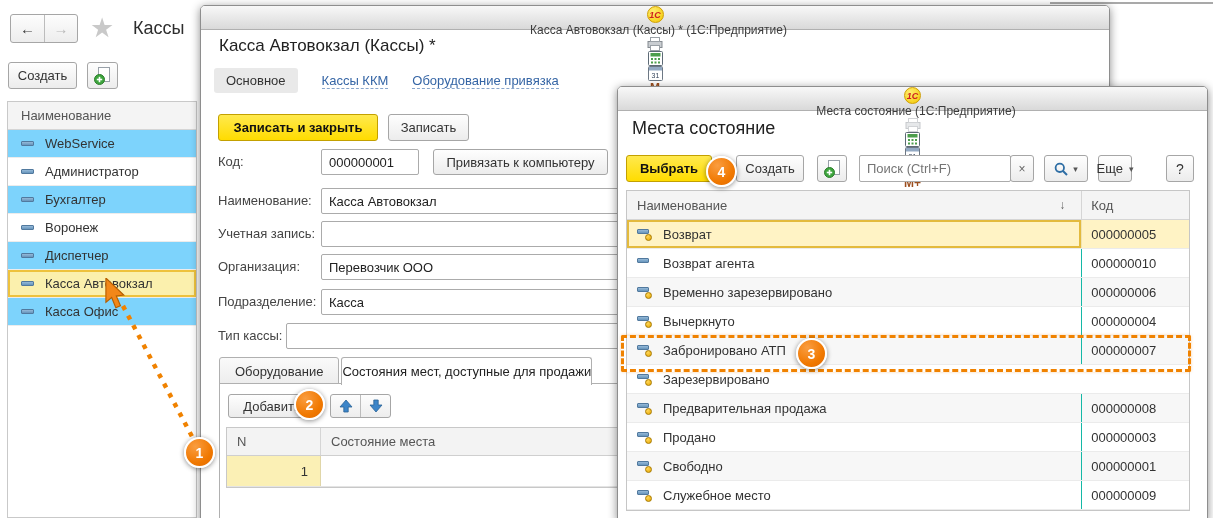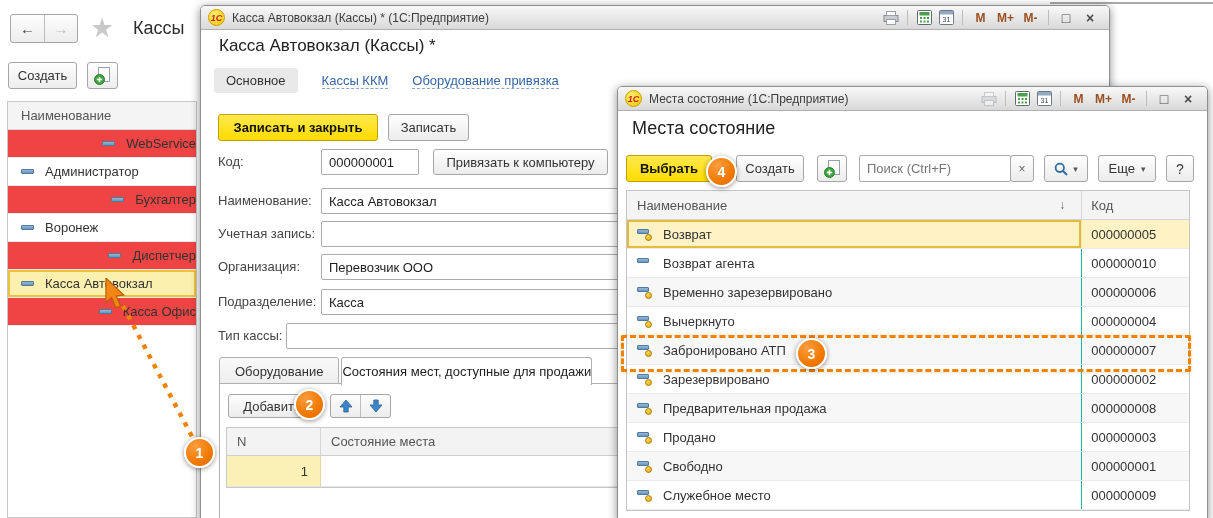--- a/index.html
+++ b/index.html
@@ -3,21 +3,21 @@
 <meta charset="utf-8">
 <style>
   html,body{margin:0;padding:0;background:#fff;}
   .canvas{position:relative;width:1213px;height:518px;background:#ffffff;overflow:hidden;
           font-family:"Liberation Sans",sans-serif;font-size:13px;color:#333;}
 
   
   .win{position:absolute;background:#fff;border:1px solid #8e8e8e;border-radius:5px 5px 0 0;
        box-shadow:0 2px 10px rgba(0,0,0,.45);}
   .titlebar{height:23px;background:linear-gradient(#f8f8f8,#d9d9d9);border-bottom:1px solid #b0b0b0;
-            border-radius:4px 4px 0 0;display:flex;align-items:center;padding:0 7px;}
+            border-radius:4px 4px 0 0;display:flex;align-items:center;padding:0 7px;flex-direction:column;}
   .title-text{font-size:12px;color:#3c3c3c;margin-left:7px;white-space:nowrap;}
   .tb-spacer{flex:1;}
   .tb-sep{width:1px;height:15px;background:#bdbdbd;margin:0 5px;}
   .tb-ico{width:22px;height:18px;display:flex;align-items:center;justify-content:center;}
   .mem{color:#9c4f1f;font-weight:bold;font-size:12px;width:25px;text-align:center;}
   .winbtn{width:24px;height:18px;display:flex;align-items:center;justify-content:center;
           font-size:14px;color:#4a4a4a;font-weight:bold;}
   .logo1c{width:15px;height:15px;border-radius:50%;flex:0 0 15px;
           background:radial-gradient(circle at 35% 30%,#ffee70,#f3c600);
           border:1px solid #cf9e00;color:#cf2020;font-weight:bold;font-style:italic;
@@ -29,21 +29,21 @@
        height:27px;padding:0 12px;color:#333;font-size:13px;white-space:nowrap;}
   .btn.yellow{background:linear-gradient(#ffe94e,#ffdc00);border-color:#c3a000;font-weight:bold;color:#111;}
   .field-input{box-sizing:border-box;height:26px;border:1px solid #ababab;border-radius:2px;
        padding:0 7px;font-family:"Liberation Sans",sans-serif;font-size:13px;color:#222;background:#fff;}
   .link-tab{color:#3565a5;text-decoration:none;border-bottom:1px dashed #89a6cc;cursor:pointer;}
   .navtab-active{background:#e9e9e9;border-radius:3px;padding:5px 12px;color:#333;}
 
   
   .lrow{display:flex;align-items:center;height:28px;gap:11px;padding-left:13px;
         border-bottom:1px solid #ececec;box-sizing:border-box;background:#fff;}
-  .lrow.alt{background:#ef4444;justify-content:flex-end;}
+  .lrow.alt{background:#7dd3fc;}
   .lrow.sel{background:#fbf0ad;box-shadow:inset 0 0 0 2px #eec23d;}
   .dash{width:13px;height:5px;border-radius:1px;background:linear-gradient(#95b9d8,#6795bc);
         border:1px solid #51799e;box-sizing:border-box;}
 
   
   .prow{display:flex;align-items:center;height:29px;border-bottom:1px solid #ebebeb;box-sizing:border-box;}
   .prow.alt{background:#f7f7f7;}
   .prow.sel{background:#fff3c5;}
   .pcell-name{display:flex;align-items:center;gap:10px;width:455px;padding-left:10px;
               height:100%;box-sizing:border-box;}
@@ -295,21 +295,21 @@
     <div class="btn" style="position:absolute;left:392px;top:68px;width:24px;padding:0;color:#666;font-size:12px;">×</div>
     <div class="btn" style="position:absolute;left:426px;top:68px;width:44px;padding:0;gap:5px;">
       <span style="display:flex;">
         <svg width="14" height="14" viewBox="0 0 14 14">
             <circle cx="5.8" cy="5.8" r="4.2" fill="none" stroke="#2d6da4" stroke-width="1.8"></circle>
             <line x1="9" y1="9" x2="13" y2="13" stroke="#2d6da4" stroke-width="2"></line>
           </svg>
       </span>
       <span style="font-size:9px;color:#555;">▾</span>
     </div>
-    <div class="btn" style="position:absolute;left:480px;top:68px;width:58px;padding:0;gap:6px;">
+    <div class="btn" style="position:absolute;left:480px;top:68px;width:34px;padding:0;gap:6px;">
       <span>Еще</span>
       <span style="font-size:9px;color:#555;">▾</span>
     </div>
     <div class="btn" style="position:absolute;left:548px;top:68px;width:28px;padding:0;font-size:14px;">?</div>
 
     <div style="position:absolute;left:8px;top:103px;width:564px;border:1px solid #c6c6c6;box-sizing:border-box;background:#fff;">
       <div class="prow colhead" style="height:29px;">
         <div class="pcell-name" style="justify-content:space-between;padding-right:16px;">
           <span>Наименование</span>
           <span style="color:#666;font-size:12px;">↓</span>
@@ -379,23 +379,20 @@
           </div>
       </div>
       <div class="prow">
         <div class="pcell-name">
             <span class="dd-wrap">
               <span class="dash"></span>
               <span class="dot"></span>
             </span>
             <span>Зарезервировано</span>
           </div>
-        <div class="pcell-code">
-            <span>000000002</span>
-          </div>
       </div>
       <div class="prow alt">
         <div class="pcell-name">
             <span class="dd-wrap">
               <span class="dash"></span>
               <span class="dot"></span>
             </span>
             <span>Предварительная продажа</span>
           </div>
         <div class="pcell-code">

